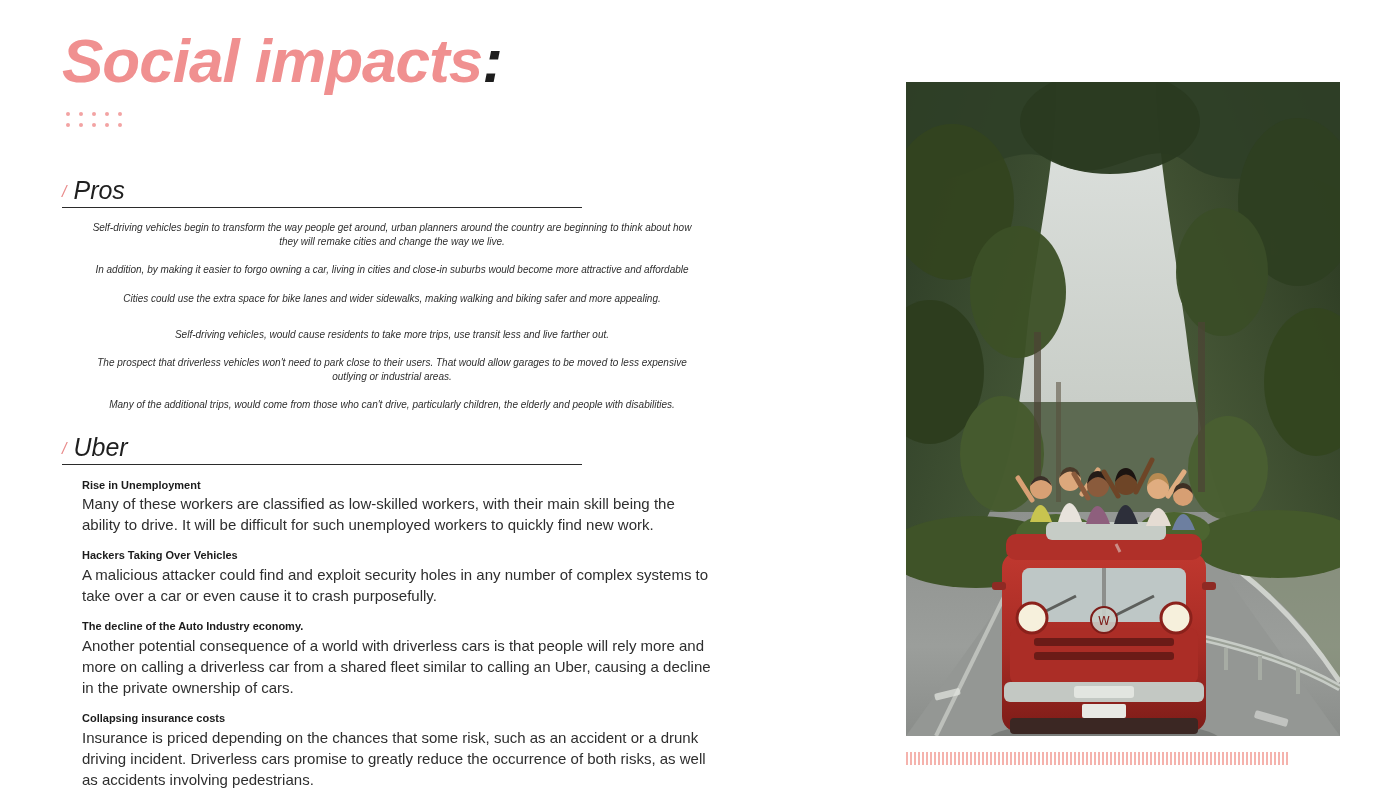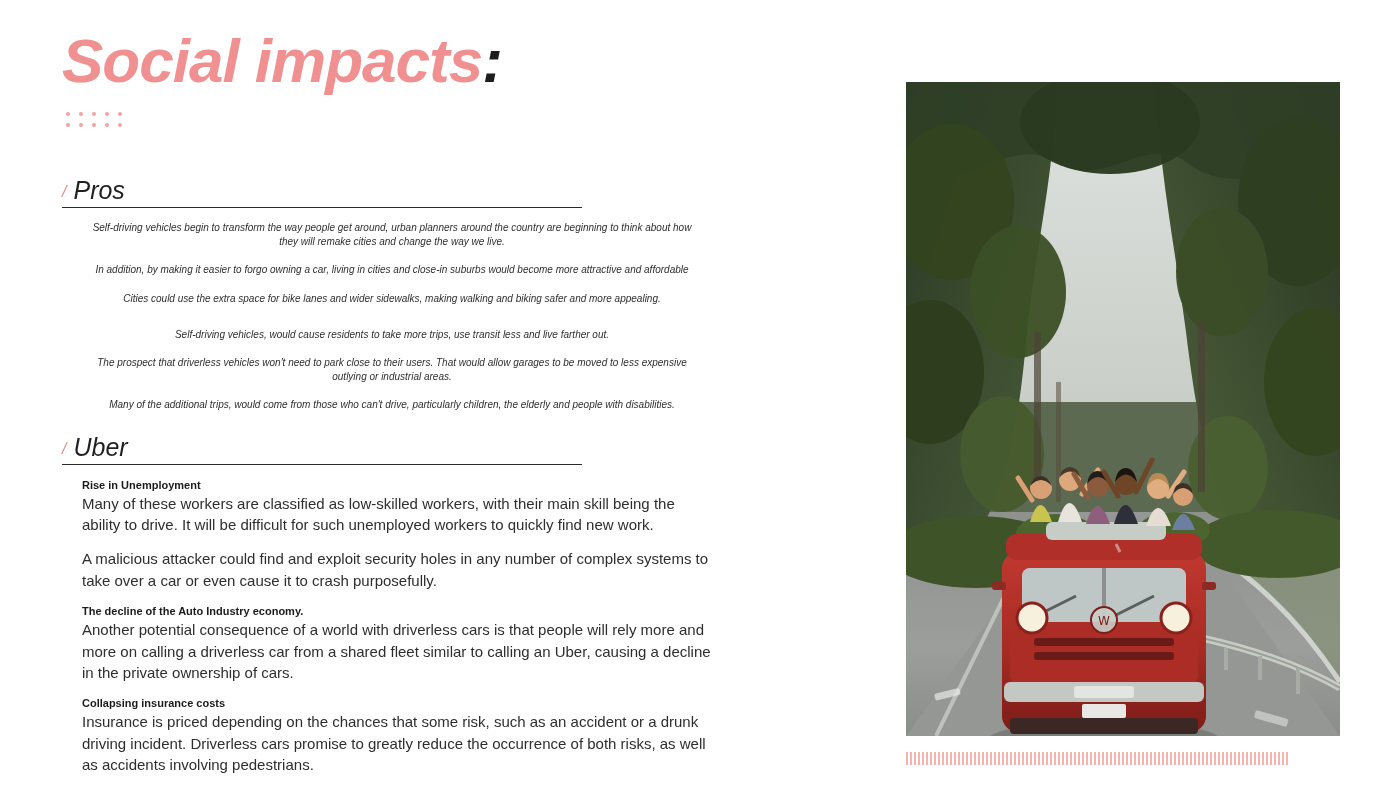--- a/index.html
+++ b/index.html
@@ -197,20 +197,21 @@
       <span class="slash">/</span>
       <span class="section-title">Uber</span>
     </div>
 
     <div class="con-item">
       <p class="con-title">Rise in Unemployment</p>
       <p class="con-body">Many of these workers are classified as low-skilled workers, with their main skill being the ability to drive. It will be difficult for such unemployed workers to quickly find new work.</p>
     </div>
 
     <div class="con-item">
+      <p class="con-title">Hackers Taking Over Vehicles</p>
       <p class="con-body">A malicious attacker could find and exploit security holes in any number of complex systems to take over a car or even cause it to crash purposefully.</p>
     </div>
 
     <div class="con-item">
       <p class="con-title">The decline of the Auto Industry economy.</p>
       <p class="con-body">Another potential consequence of a world with driverless cars is that people will rely more and more on calling a driverless car from a shared fleet similar to calling an Uber, causing a decline in the private ownership of cars.</p>
     </div>
 
     <div class="con-item">
       <p class="con-title">Collapsing insurance costs</p>

